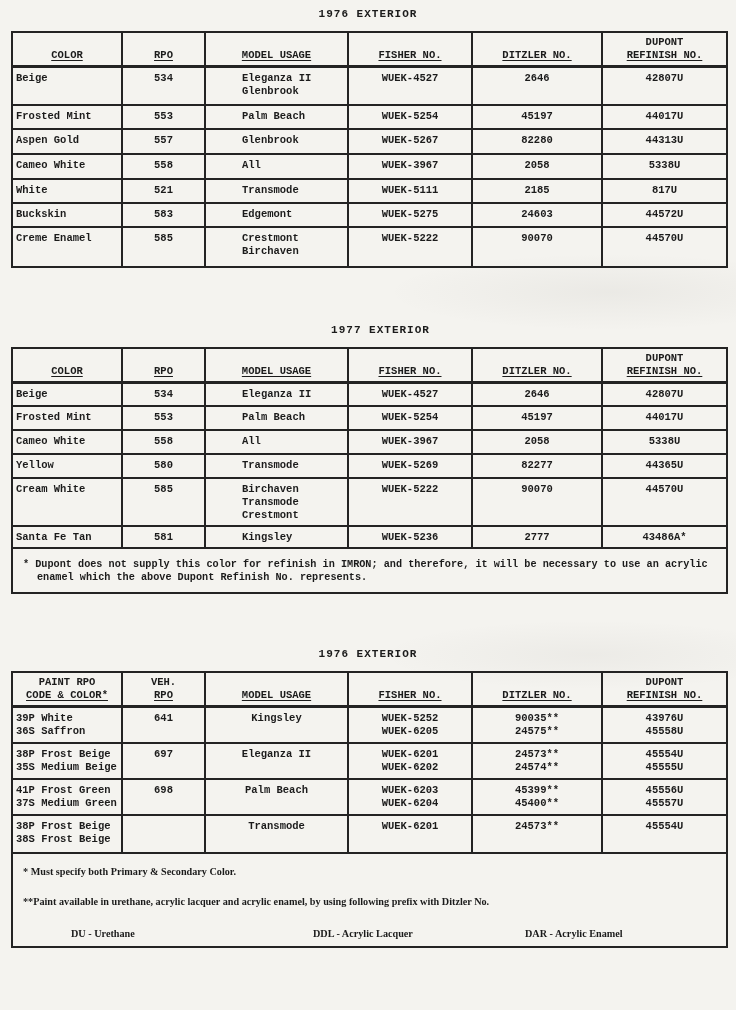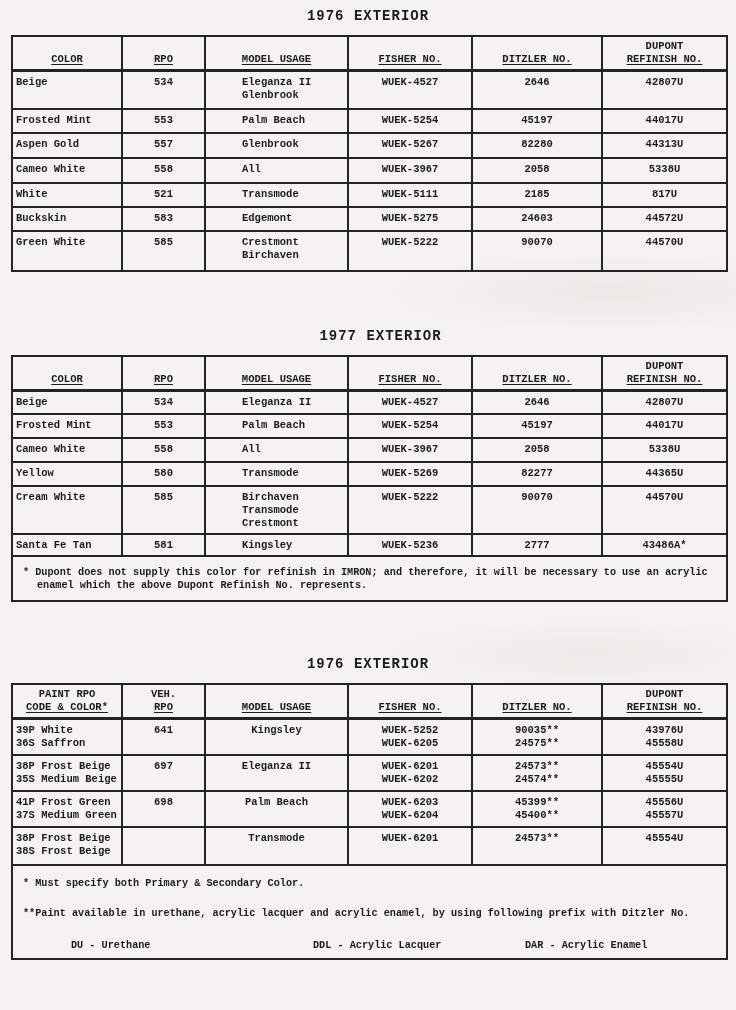--- a/index.html
+++ b/index.html
@@ -7,40 +7,40 @@
     position:relative;width:736px;height:1010px;overflow:hidden;
     background:
       radial-gradient(ellipse 320px 55px at 610px 292px, rgba(60,55,45,0.05), transparent 70%),
       radial-gradient(ellipse 300px 50px at 590px 655px, rgba(60,55,45,0.045), transparent 70%),
       #f4f3ef;
     font-family:"Liberation Mono","DejaVu Sans Mono",monospace;
     color:#1b1b1b;
   }
   .doc-title{
     padding-top:8px;margin-bottom:11px;text-align:center;
-    font-size:14px;font-weight:bold;letter-spacing:1px;white-space:pre;
+    font-size:11px;font-weight:bold;letter-spacing:1px;white-space:pre;
   }
   .doc-title.spaced{padding-top:0;}
   table{border-collapse:collapse;table-layout:fixed;margin-left:11px;}
   th,td{
     border:2px solid #232323;font-weight:bold;font-size:10.5px;line-height:13px;
     vertical-align:top;padding:3px 3px;overflow:hidden;white-space:nowrap;
   }
   tr.hdr th{
     vertical-align:bottom;text-align:center;border-bottom:3px solid #232323;
     padding-bottom:3px;font-weight:bold;
   }
   .u{text-decoration:underline;text-underline-offset:2px;}
   td.cL{text-align:left;padding-top:4px;}
   td.cC{text-align:center;padding-top:4px;}
   td.cM{text-align:left;padding-left:36px;padding-top:4px;}
   td.cM78{text-align:center;padding-top:4px;}
   td.fn{white-space:normal;text-align:left;font-size:10.2px;line-height:13px;padding:9px 6px 8px 10px;}
   td.fn .l2{padding-left:14px;}
-  td.fn78{white-space:normal;text-align:left;font-size:10.2px;line-height:13px;padding:11px 6px 6px 10px;}
+  td.fn78{white-space:normal;text-align:left;font-size:10.2px;line-height:13px;padding:11px 6px 6px 10px;font-family:Liberation Serif, serif;}
   td.fn78 .gap{margin-top:17px;white-space:nowrap;overflow:hidden;}
   .legend{display:flex;margin-top:19px;padding-left:48px;}
   .legend span{display:block;white-space:nowrap;}
   .legend span:nth-child(1){width:242px;}
   .legend span:nth-child(2){width:212px;}
   .mt2{margin-top:56px;padding-left:25px;}
   .mt3{margin-top:54px;}
 </style>
 </head>
 <body>
@@ -185,21 +185,21 @@
           </td>
       <td class="cC">
             <div>24603</div>
           </td>
       <td class="cC">
             <div>44572U</div>
           </td>
     </tr>
     <tr style="height:40px">
       <td class="cL">
-            <div>Green White</div>
+            <div>Creme Enamel</div>
           </td>
       <td class="cC">
             <div>585</div>
           </td>
       <td class="cM">
             <div>Crestmont</div>
             <div>Birchaven</div>
           </td>
       <td class="cC">
             <div>WUEK-5222</div>

